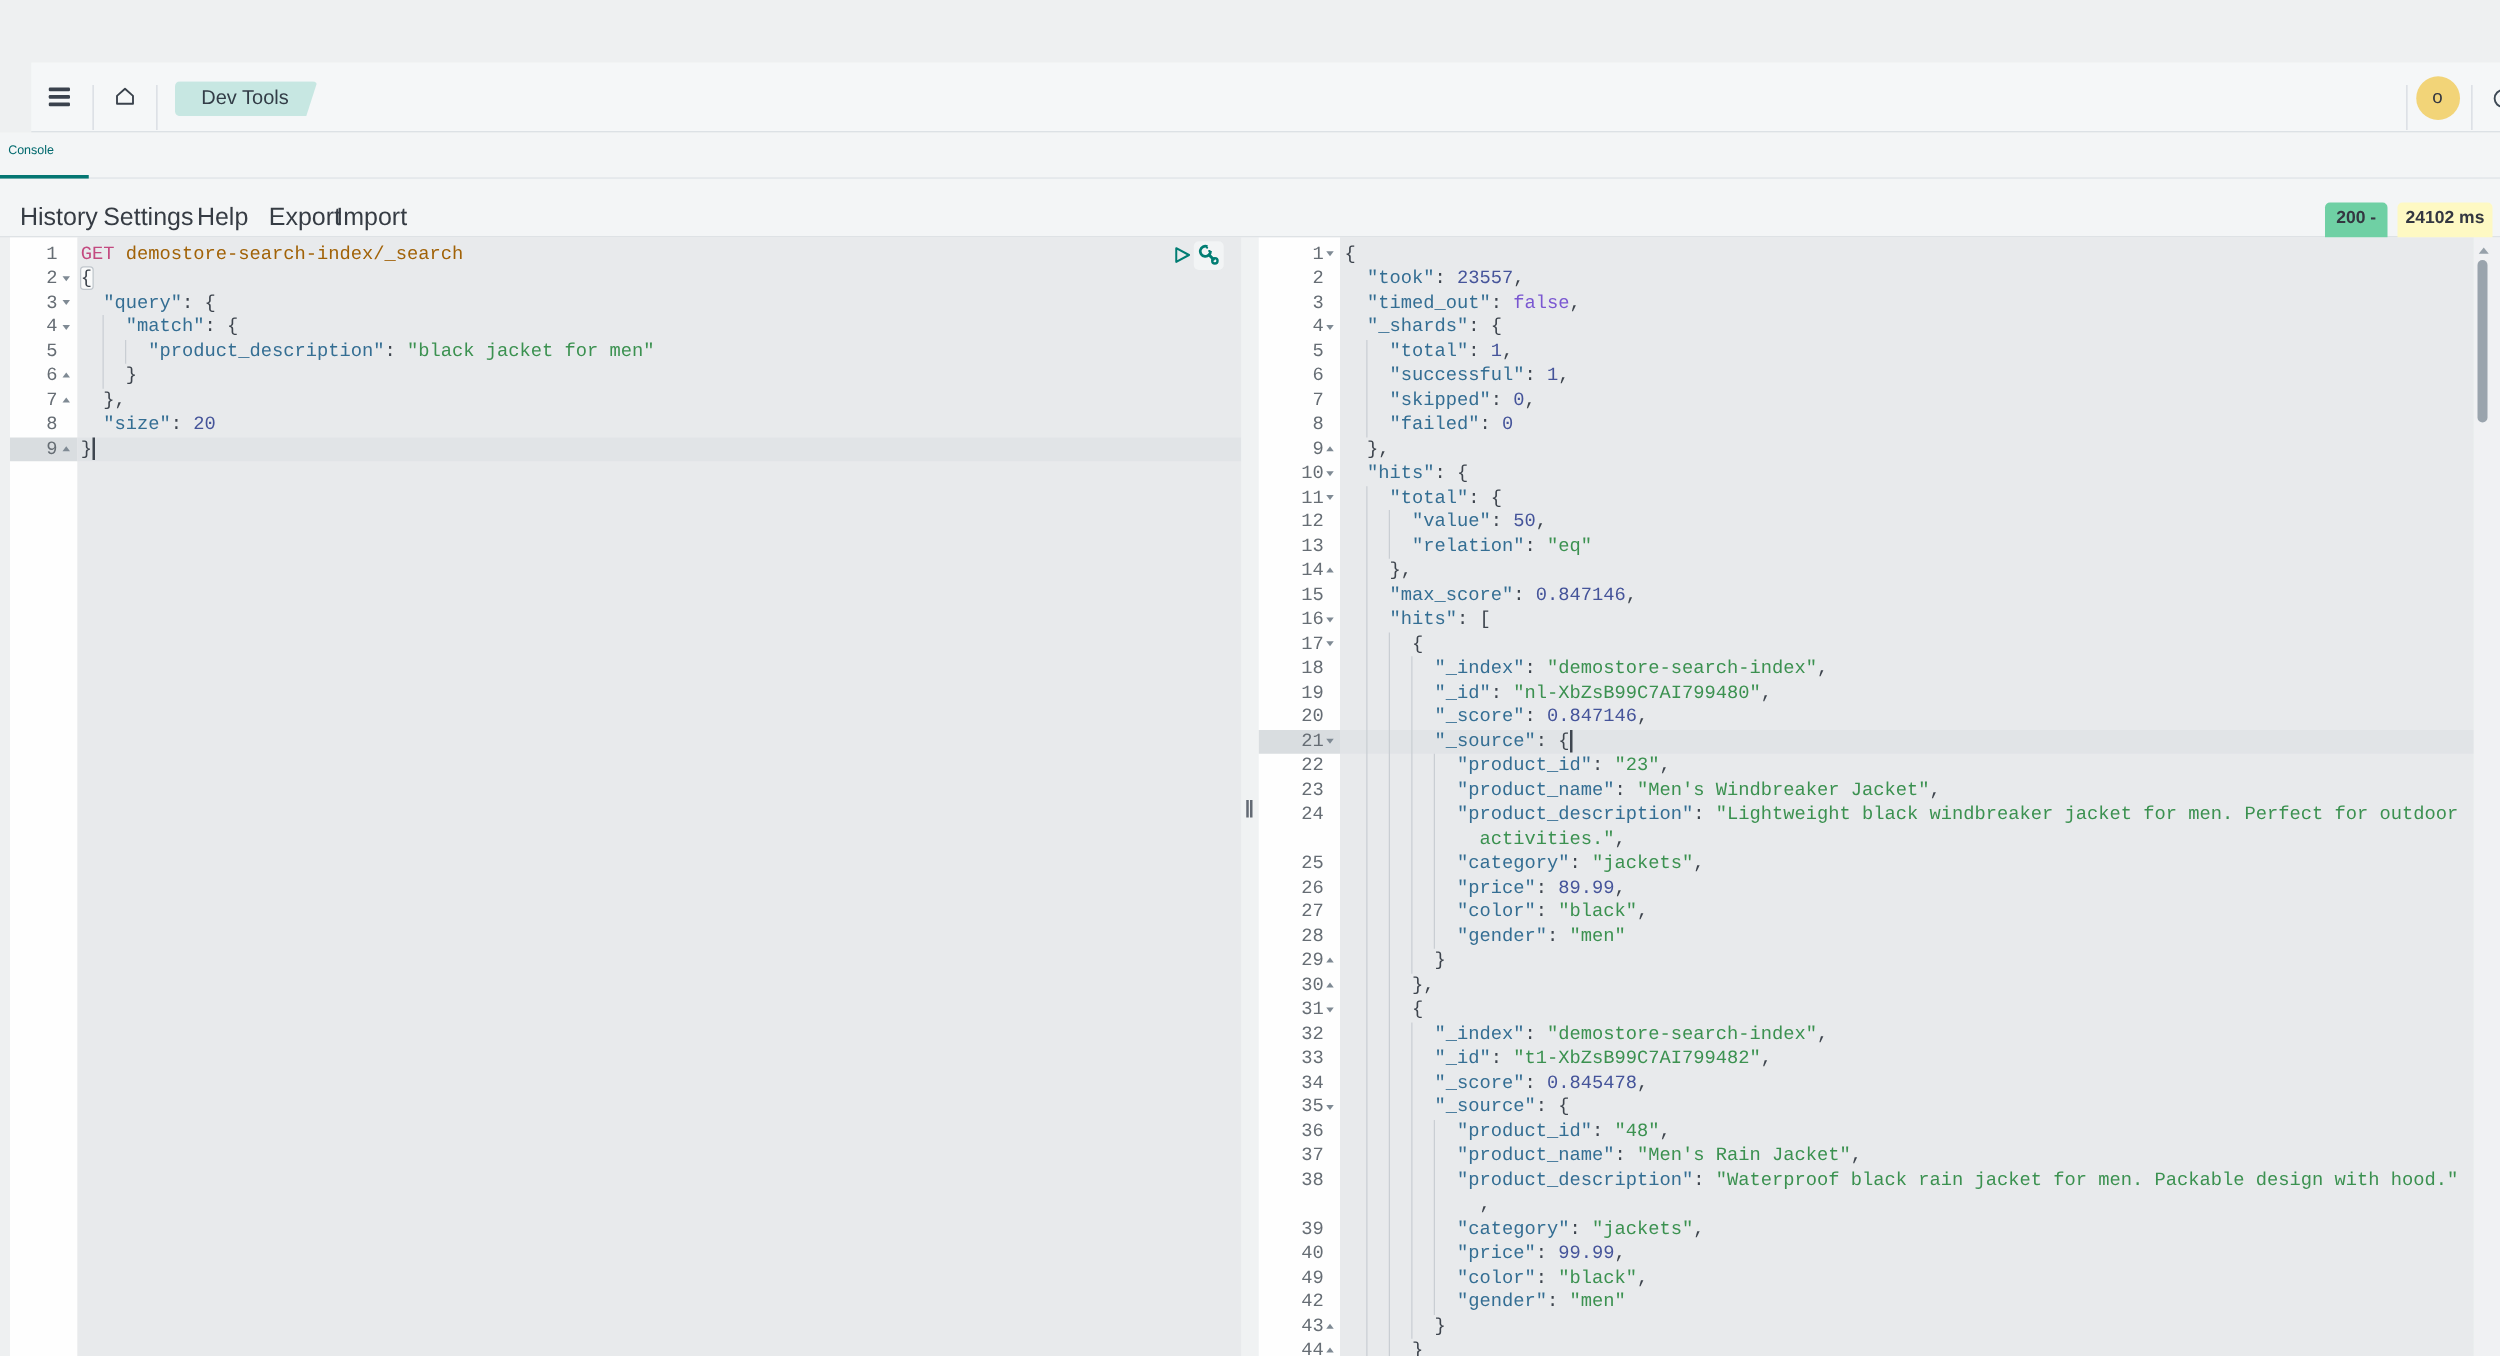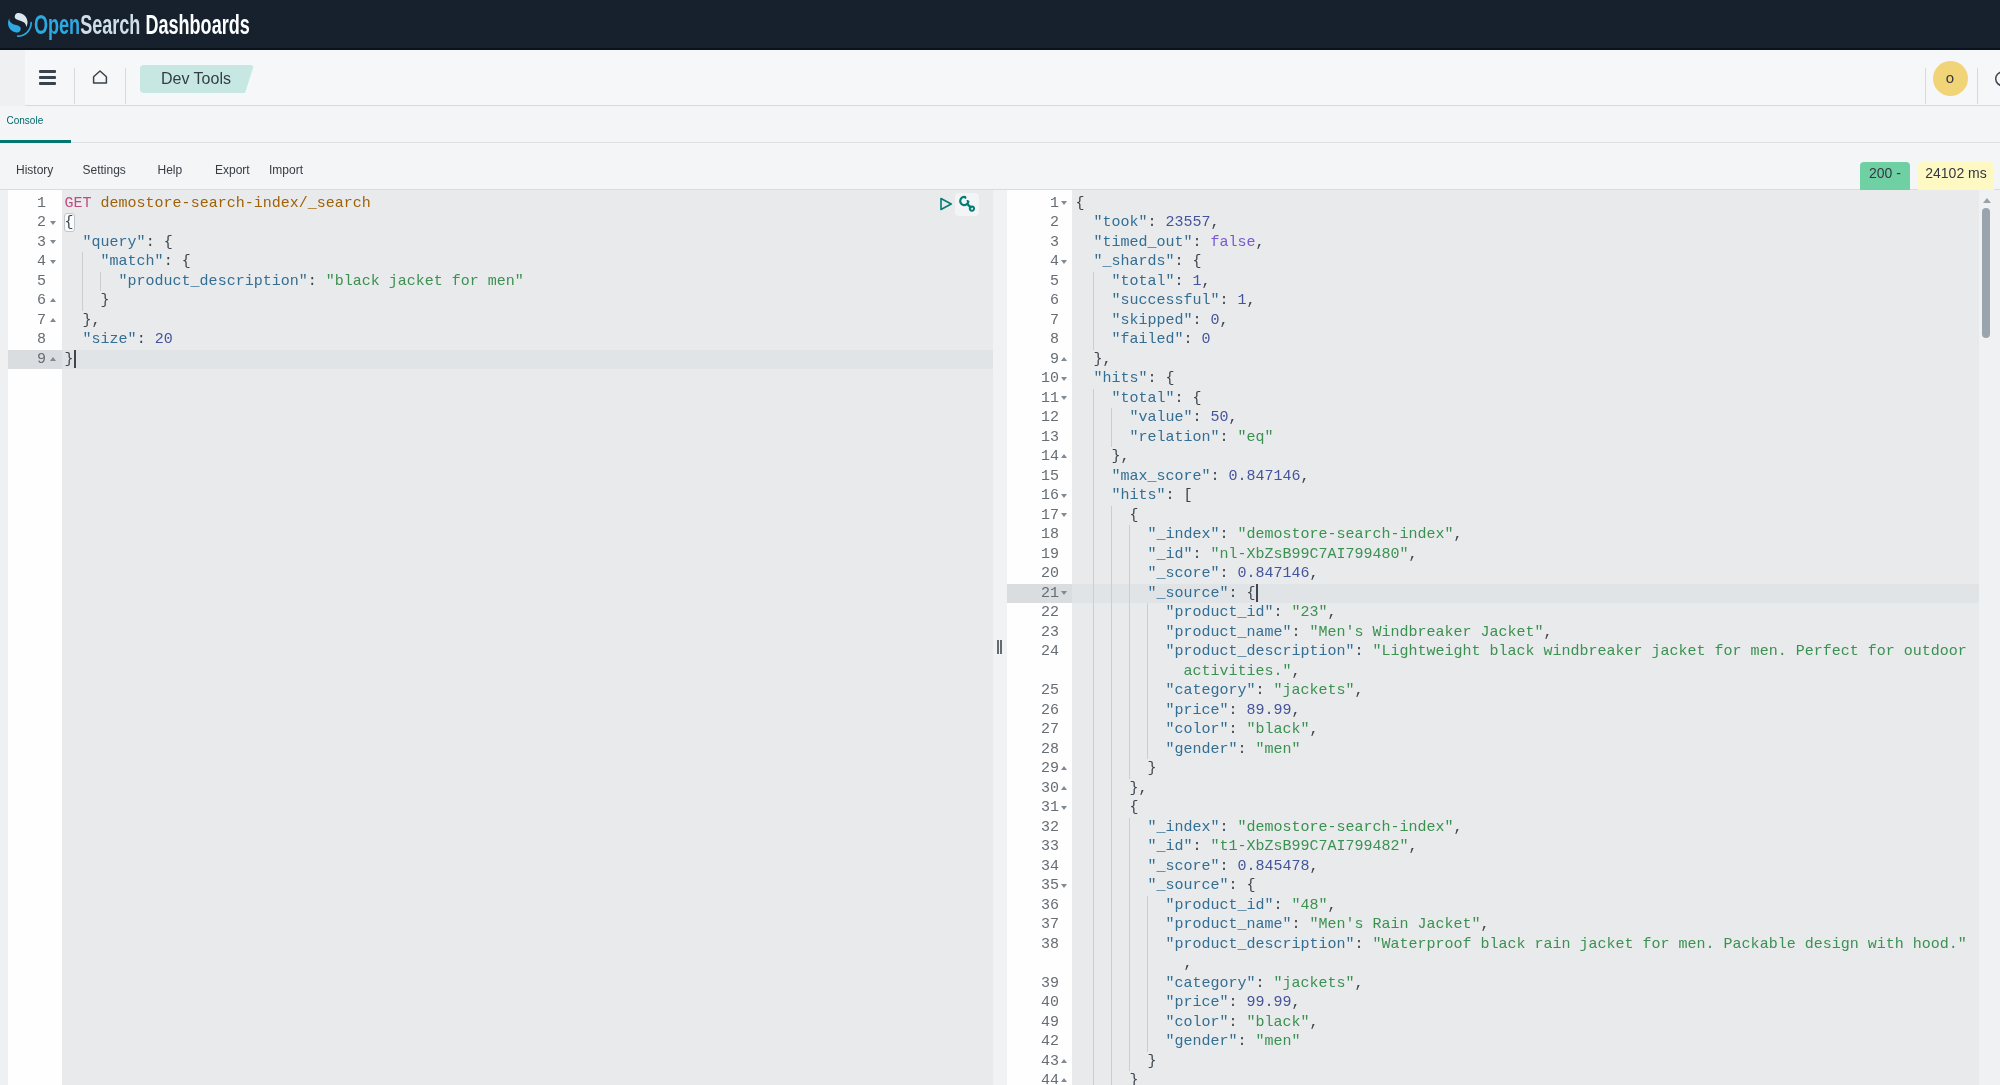--- a/index.html
+++ b/index.html
@@ -28,23 +28,23 @@
 
 
 #trow { position:absolute; left:0; top:106px; width:2000px; height:37px; background:#f3f5f6;
   border-bottom:1px solid #dce0e4; }
 #trow .tab { position:absolute; left:6.5px; top:9px; font-size:10px; color:#01696d; }
 #trow .bar { position:absolute; left:0; top:33.5px; width:71px; height:3px; background:#047672; }
 
 
 #mrow { position:absolute; left:0; top:143px; width:2000px; height:47px; background:#f3f5f6;
   border-bottom:1px solid #d8dcdf; }
-#mrow a { position:absolute; top:19.5px; font-size:12px; color:#363c44; text-decoration:none; }
+#mrow a { position:absolute; top:19.5px; font-size:20px; color:#363c44; text-decoration:none; }
 .badge { position:absolute; top:18.5px; height:32px; border-radius:4px; font-size:14px; color:#343741;
-  text-align:center; line-height:23.5px; }
+  text-align:center; line-height:23.5px;font-weight:bold; }
 
 
 #ed { position:absolute; left:0; top:190.0px; width:2000px; height:895.0px; background:#eef0f1; }
 .gutcol { position:absolute; top:0; bottom:0; background:#fefefe; }
 .codecol { position:absolute; top:0; bottom:0; background:#e8eaec; }
 pre.code { position:absolute; top:3.5px; font-family:"Liberation Mono", monospace;
   font-size:15px; line-height:19.5px; color:#3d444d; white-space:pre; }
 pre.code .r { height:19.5px; }
 .gut { position:absolute; top:3.5px; font-family:"Liberation Mono", monospace; font-size:15px;
   line-height:19.5px; color:#666d74; }
@@ -61,28 +61,20 @@
 .w.u { border-left:3.9px solid transparent; border-right:3.9px solid transparent;
   border-bottom:4.6px solid #7f8a94; top:7.2px; }
 .w.lw { left:41.5px; }
 .w.rw { left:53.5px; }
 .hl { position:absolute; height:19.5px; }
 .cursor { position:absolute; width:2px; height:18px; background:#3f4650; }
 </style></head>
 <body>
 <div id="app">
 
-<div id="hdr">
-  <svg class="abs" style="left:8.4px;top:13px" width="24" height="24" viewBox="0 0 64 64">
-    <path fill="#2ea8e0" d="M61.737 23.5c-1.25 0-2.263 1.013-2.263 2.262 0 18.619-15.093 33.712-33.712 33.712-1.25 0-2.262 1.013-2.262 2.263C23.5 62.987 24.513 64 25.762 64 46.881 64 64 46.88 64 25.762 64 24.513 62.987 23.5 61.737 23.5Z"></path>
-    <path fill="#dbe7ee" d="M48.081 38c2.176-3.55 4.28-8.282 3.866-14.908C51.09 9.367 38.659-1.045 26.92.084c-4.595.442-9.314 4.187-8.895 10.897.183 2.915 1.61 4.636 3.929 5.959 2.207 1.259 5.043 2.057 8.258 2.961 3.884 1.092 8.388 2.32 11.85 4.894 4.15 3.086 6.986 6.738 6.018 13.205Z"></path>
-    <path fill="#2ea8e0" d="M3.919 14c-2.176 3.55-4.28 8.282-3.867 14.908.858 13.725 13.289 24.137 25.027 23.008 4.595-.442 9.314-4.187 8.895-10.897-.183-2.916-1.61-4.637-3.929-5.96-2.207-1.259-5.043-2.057-8.258-2.961-3.884-1.092-8.388-2.32-11.85-4.894C5.787 24.12 2.951 20.467 3.919 14Z"></path>
-  </svg>
-  <div id="logotext"><span class="o1">Open</span><span class="o2">Search</span><span class="o3"> Dashboards</span></div>
-</div>
 
 <div id="bar2">
   <div class="hbar" style="top:20.4px"></div>
   <div class="hbar" style="top:26.3px"></div>
   <div class="hbar" style="top:32.2px"></div>
   <div class="vsep" style="left:49px"></div>
   <svg class="abs" style="left:66.5px;top:18.5px" width="16" height="16" viewBox="0 0 16 16">
     <path d="M8 2 L14.4 7.7 V14 H1.6 V7.7 Z" fill="none" stroke="#3a424c" stroke-width="1.5" stroke-linejoin="round"></path>
   </svg>
   <div class="vsep" style="left:100px"></div>

